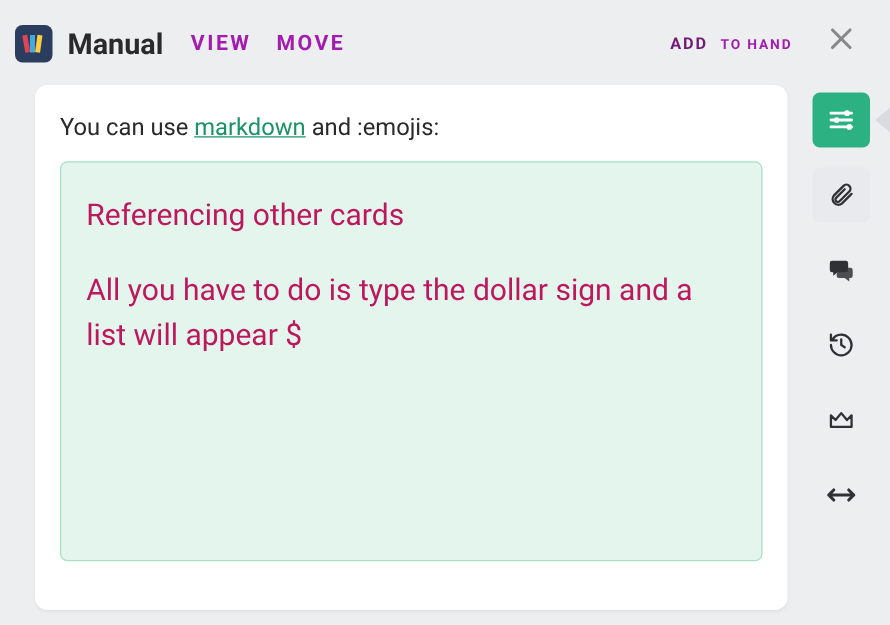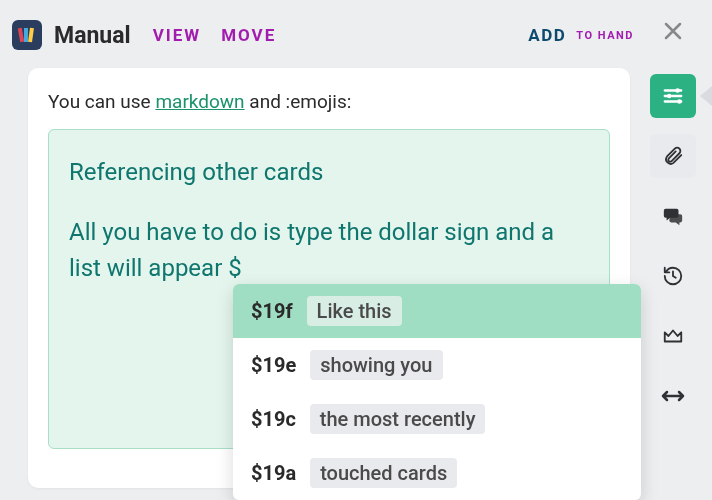--- a/index.html
+++ b/index.html
@@ -40,24 +40,24 @@
     text-decoration: none;
     margin-right: 8px;
   }
   .header-right {
     margin-left: auto;
     display: flex;
     gap: 10px;
     align-items: center;
   }
   .add-link {
-    font-size: 17px;
+    font-size: 13px;
     font-weight: 700;
     letter-spacing: 1.5px;
-    color: #0c4a6e;
+    color: #701a75;
   }
   .tohand {
     font-size: 11px;
     font-weight: 700;
     letter-spacing: 1.5px;
     color: #a21caf;
   }
   .close-btn {
     position: absolute;
     top: 20px;
@@ -92,21 +92,21 @@
     text-align: center;
   }
   .editor {
     margin-top: 16px;
     background: #e3f5ed;
     border: 1px solid #a8dfc6;
     border-radius: 6px;
     padding: 24px 20px;
     min-height: 320px;
     font-size: 24px;
-    color: #0f766e;
+    color: #be185d;
     line-height: 1.5;
   }
   .editor-title { margin-bottom: 24px; }
   .editor-body { }
 
   .suggest {
     position: absolute;
     top: 216px;
     left: 205px;
     width: 408px;
@@ -192,38 +192,20 @@
 
 <div class="card">
   <div class="info-line">
     <span>You can use </span><a class="md-link">markdown</a><span> and :emojis:</span>
   </div>
   <div class="editor">
     <div class="editor-title">Referencing other cards</div>
     <div class="editor-body">All you have to do is type the dollar sign and a list will appear $</div>
   </div>
 
-  <div class="suggest" id="suggest">
-      <div class="suggest-row sel">
-        <span class="suggest-id">$19f</span>
-        <span class="suggest-tag">Like this</span>
-      </div>
-      <div class="suggest-row">
-        <span class="suggest-id">$19e</span>
-        <span class="suggest-tag">showing you</span>
-      </div>
-      <div class="suggest-row">
-        <span class="suggest-id">$19c</span>
-        <span class="suggest-tag">the most recently</span>
-      </div>
-      <div class="suggest-row">
-        <span class="suggest-id">$19a</span>
-        <span class="suggest-tag">touched cards</span>
-      </div>
-    </div>
 </div>
 
 <div class="sidebar" id="sidebar">
     <div class="side-btn active">
       <svg width="22" height="22" viewBox="0 0 24 24">
         <path d="M3 6h12M19 6h2M3 12h4M11 12h10M3 18h14M21 18h0" stroke="currentColor" stroke-width="2.5" stroke-linecap="round"></path>
         <circle cx="17" cy="6" r="2.5" fill="currentColor"></circle>
         <circle cx="8" cy="12" r="2.5" fill="currentColor"></circle>
         <circle cx="19" cy="18" r="2.5" fill="currentColor"></circle>
       </svg>

